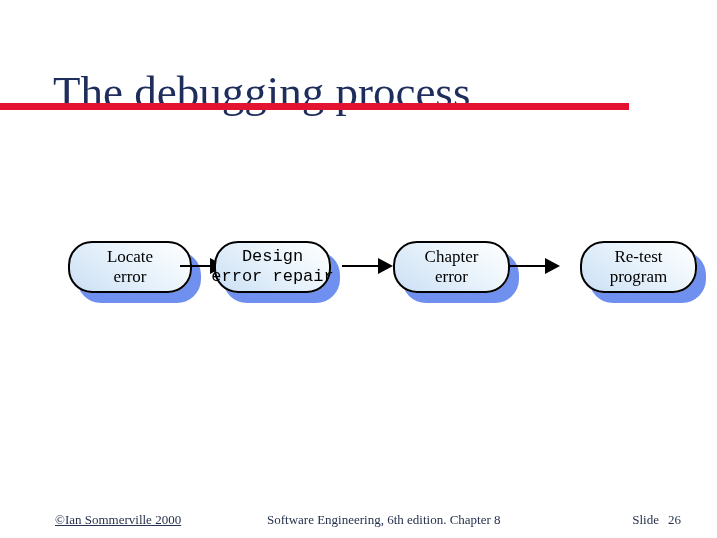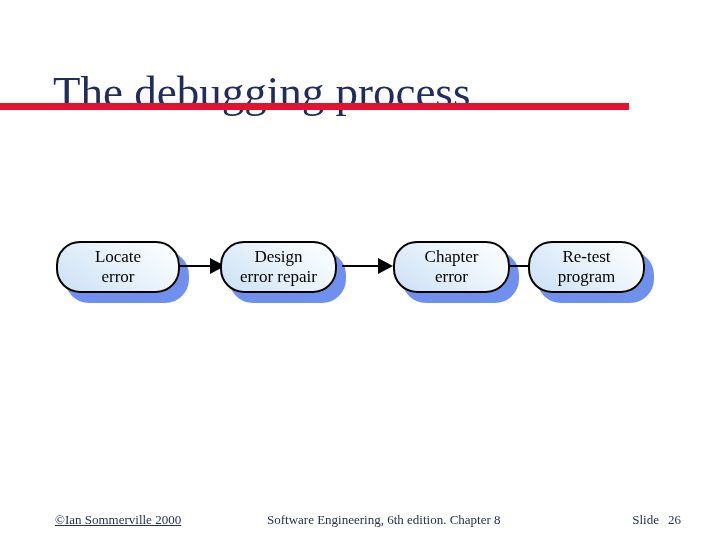--- a/index.html
+++ b/index.html
@@ -85,24 +85,24 @@
     position: absolute;
     right: 0;
     top: 0;
     width: 0;
     height: 0;
     border-top: 8px solid transparent;
     border-bottom: 8px solid transparent;
     border-left: 15px solid #000000;
   }
   
-  .step-0 { left: 56px;  width: 124px; }
-  .step-1 { left: 220px; width: 117px; }
+  .step-0 { left: 68px;  width: 124px; }
+  .step-1 { left: 214px; width: 117px; font-family: Liberation Mono, monospace; }
   .step-2 { left: 393px; width: 117px; }
-  .step-3 { left: 528px; width: 117px; text-align: center; }
+  .step-3 { left: 580px; width: 117px; text-align: center; }
   .arrow-0 { left: 180px; width: 45px; }
   .arrow-1 { left: 342px; width: 51px; }
   .arrow-2 { left: 510px; width: 50px; }
   
   .footer-item {
     position: absolute;
     top: 512px;
     font-size: 13px;
     line-height: 15px;
     color: var(--footer_text, #26324e);

